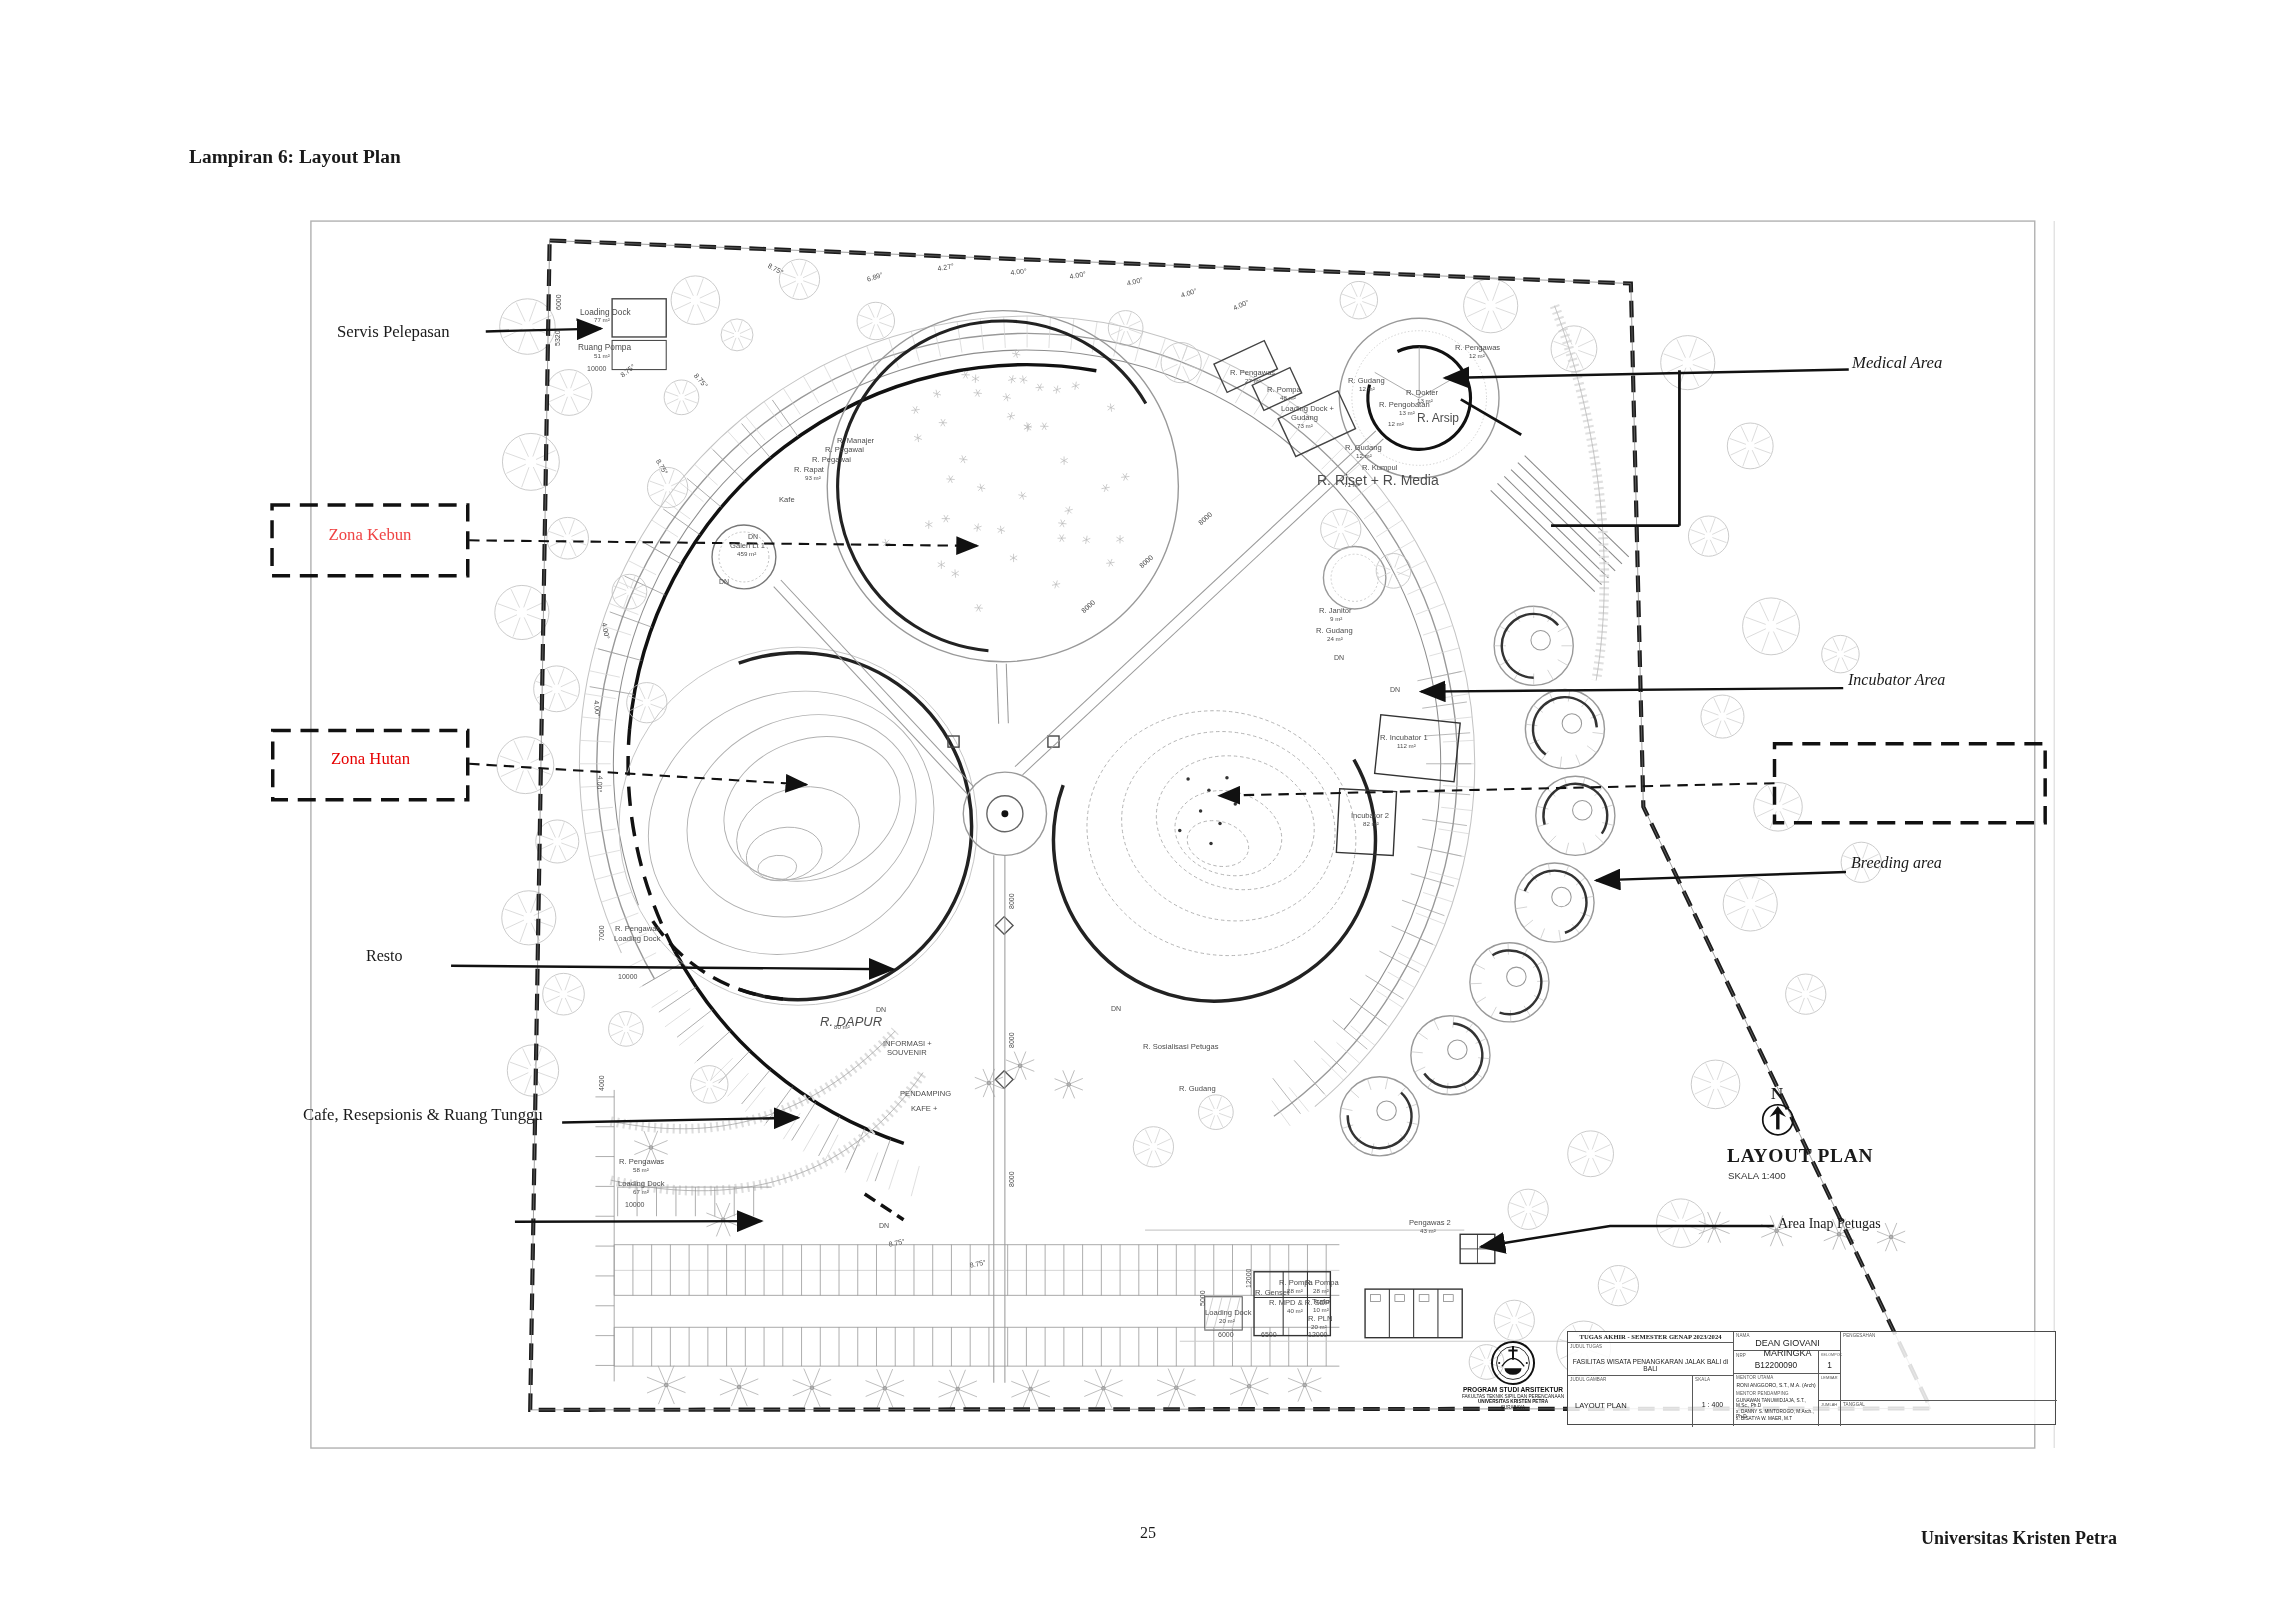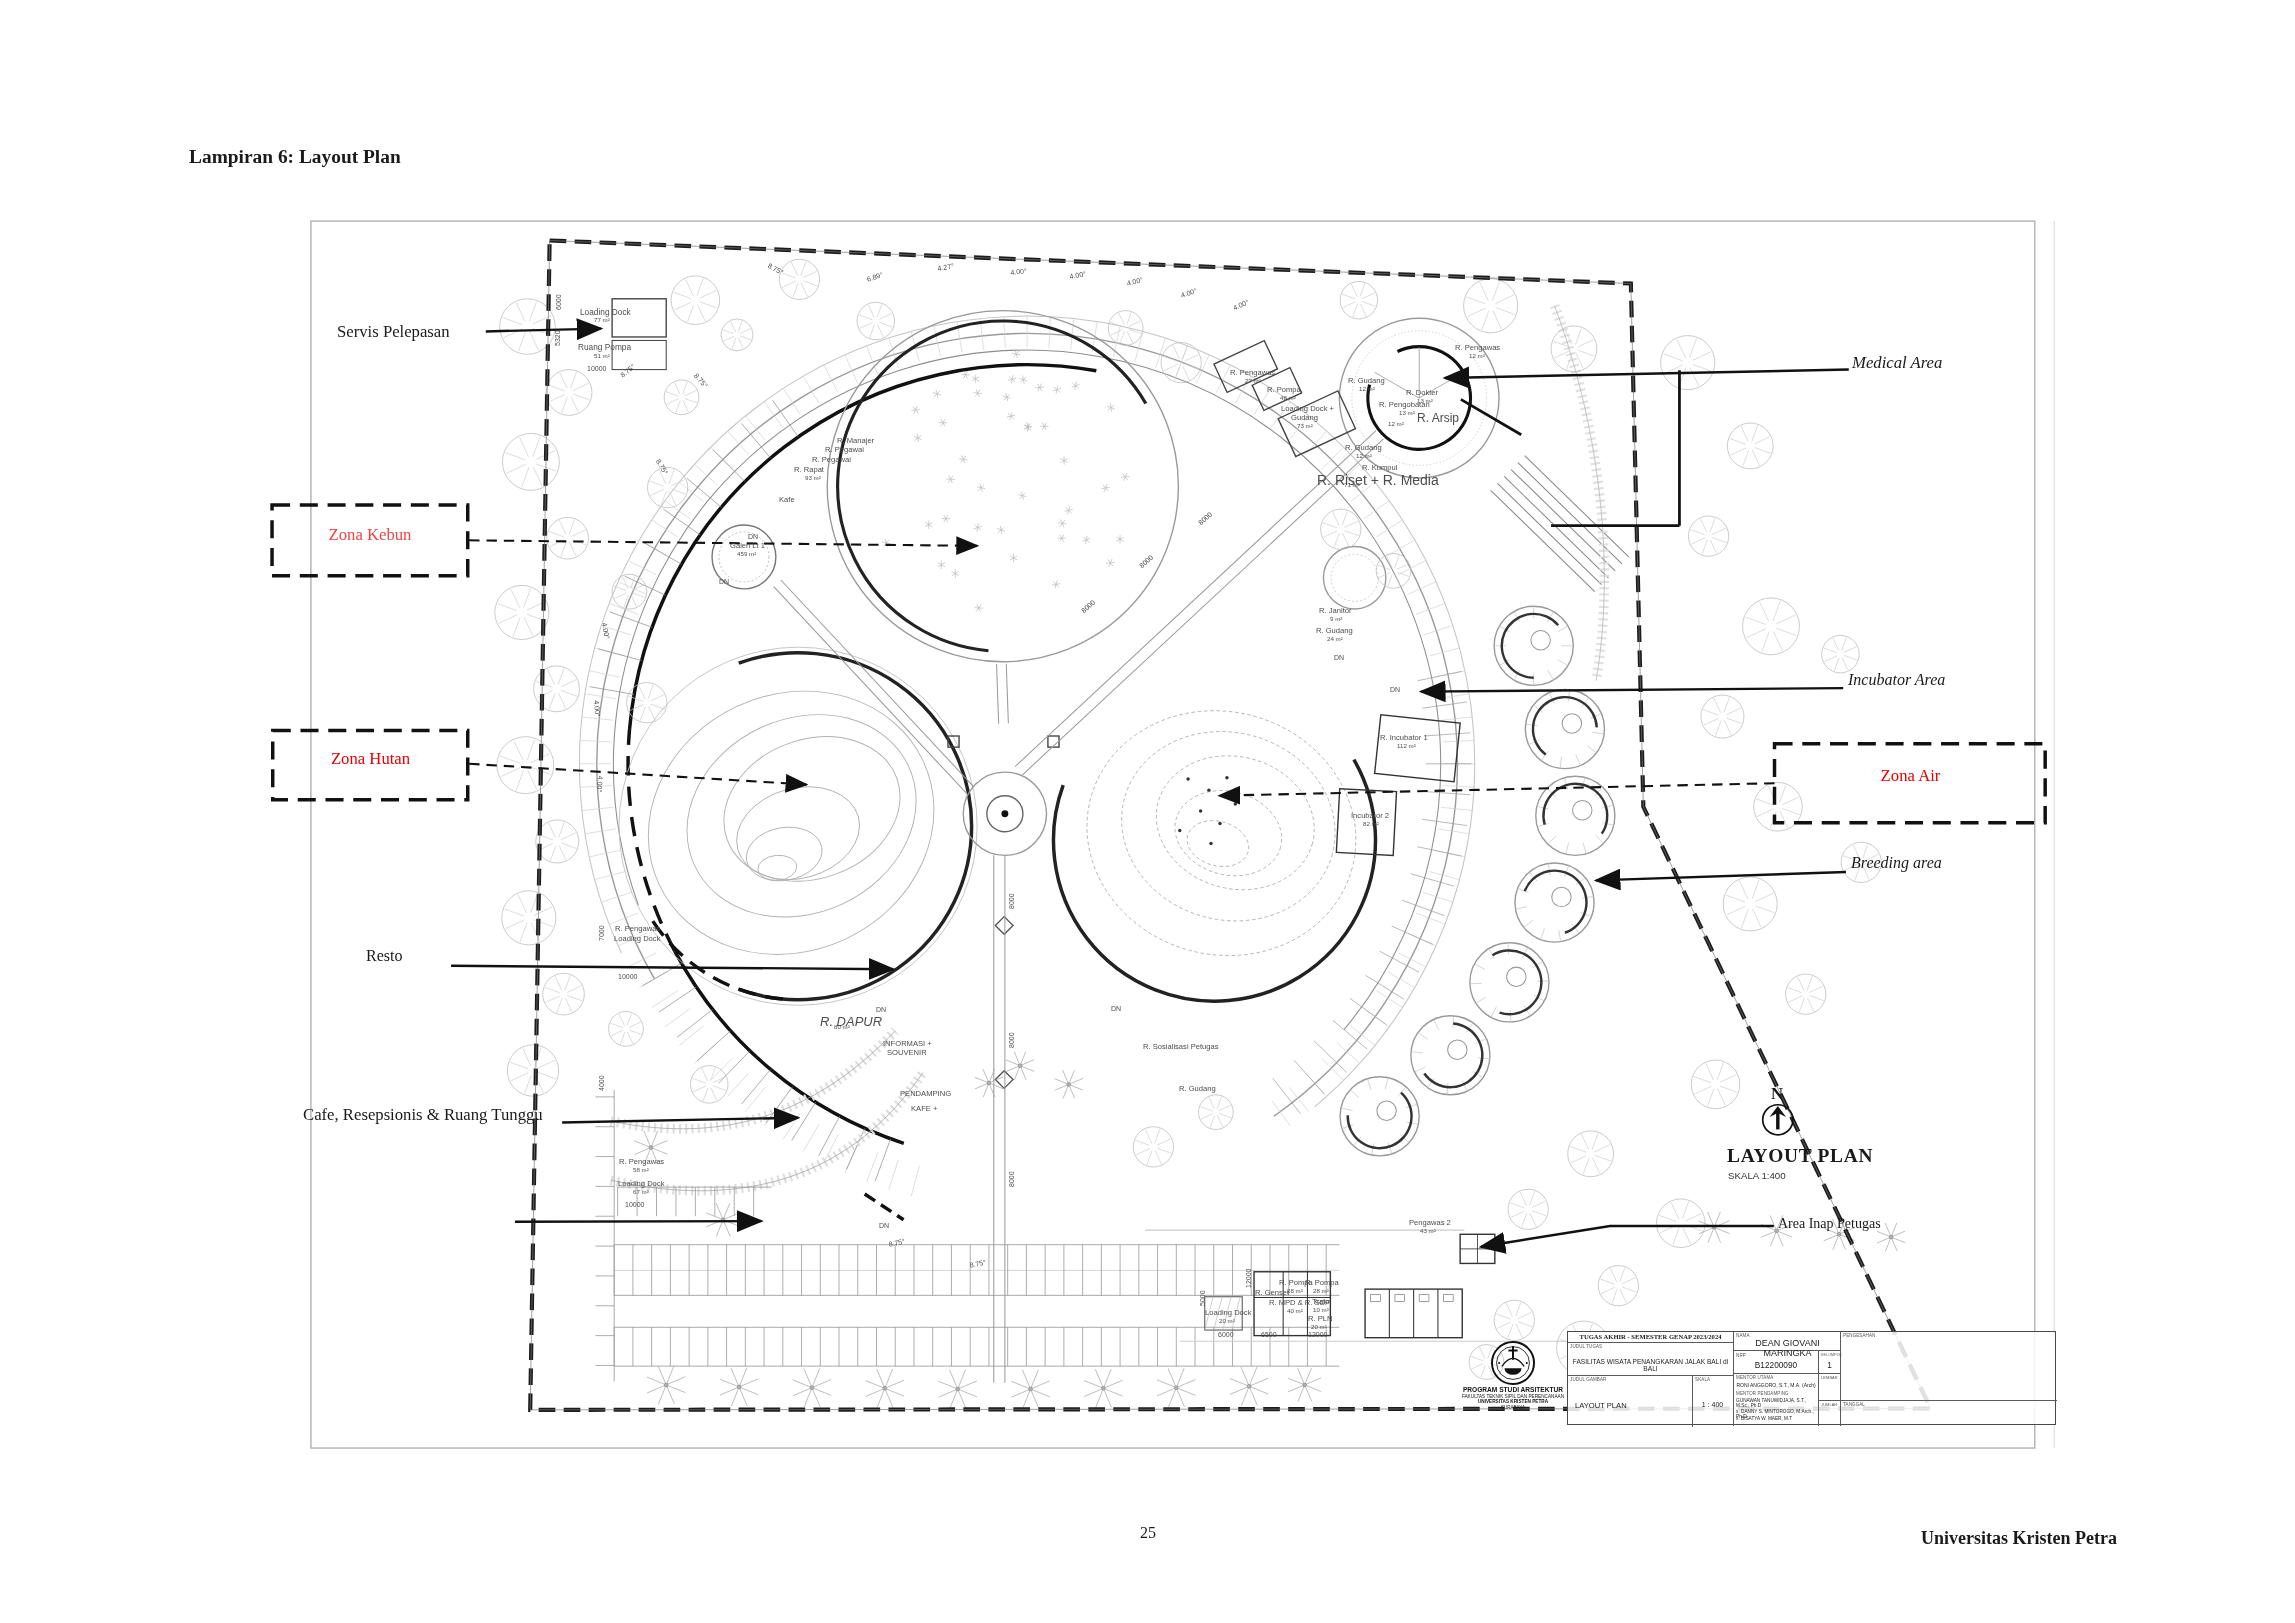--- a/index.html
+++ b/index.html
@@ -1369,23 +1369,20 @@
   <div class="abs serif" style="left:303px;top:1105px;font-size:16.7px;">Cafe, Resepsionis &amp; Ruang Tunggu</div>
 
   <div class="abs serif" style="left:1778px;top:1216px;font-size:14px;">Area Inap Petugas</div>
 
   <div class="abs zona-box" style="left:272px;top:505px;width:196px;height:71px;">
     <span class="zona-text" style="font-size: 16.7px; margin-bottom: 11px; color: #ef4444;">Zona Kebun</span>
   </div>
   <div class="abs zona-box" style="left:273px;top:730px;width:195px;height:69px;">
     <span class="zona-text" style="font-size: 16.7px; margin-bottom: 11px; color: rgb(230, 0, 0);">Zona Hutan</span>
   </div>
-  <div class="abs zona-box" style="left:1775px;top:743px;width:271px;height:79px;">
-    <span class="zona-text" style="font-size: 16.7px; margin-bottom: 14px; color: rgb(230, 0, 0);">Zona Air</span>
-  </div>
 
   <div class="abs serif" style="left:1771px;top:1084px;font-size:16.7px;font-weight:bold;">N</div>
   <svg class="abs" style="left:1760px;top:1102px;" width="37" height="37" viewBox="0 0 54 54">
     <circle cx="26" cy="26" r="22" fill="none" stroke="#111" stroke-width="2.5"></circle>
     <line x1="26" y1="40" x2="26" y2="12" stroke="#111" stroke-width="5"></line>
     <path d="M26,6 L14,22 L26,16 L38,22 z" fill="#111"></path>
   </svg>
   <div class="abs sans-b" style="left:1727px;top:1145px;font-size:19.4px;letter-spacing:0.7px;">LAYOUT PLAN</div>
   <div class="abs" style="left:1728px;top:1170px;font-size:9.7px;color:#333;">SKALA 1:400</div>
 

